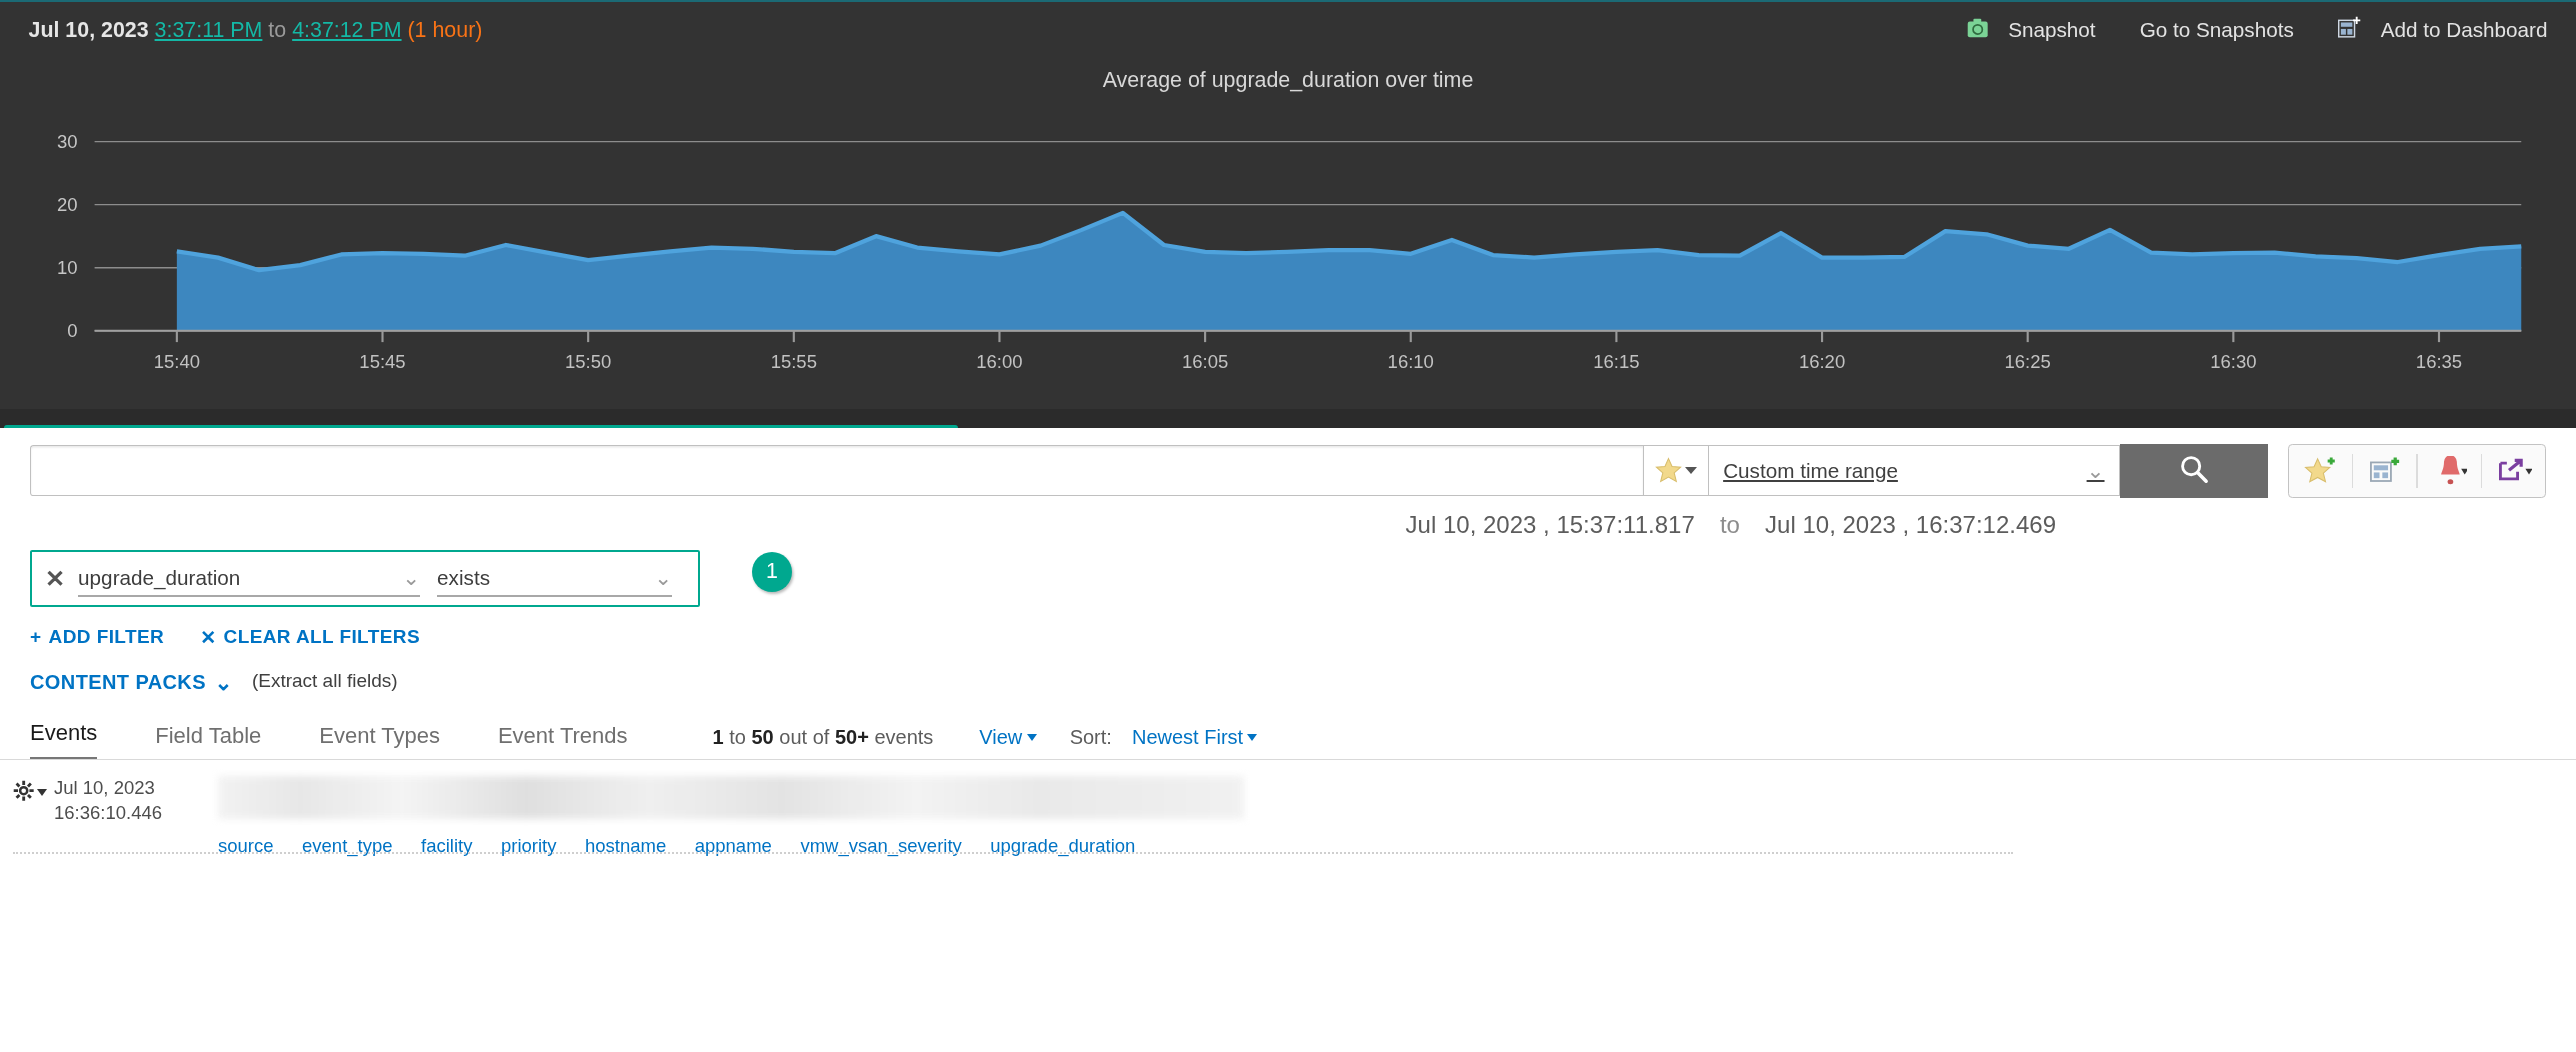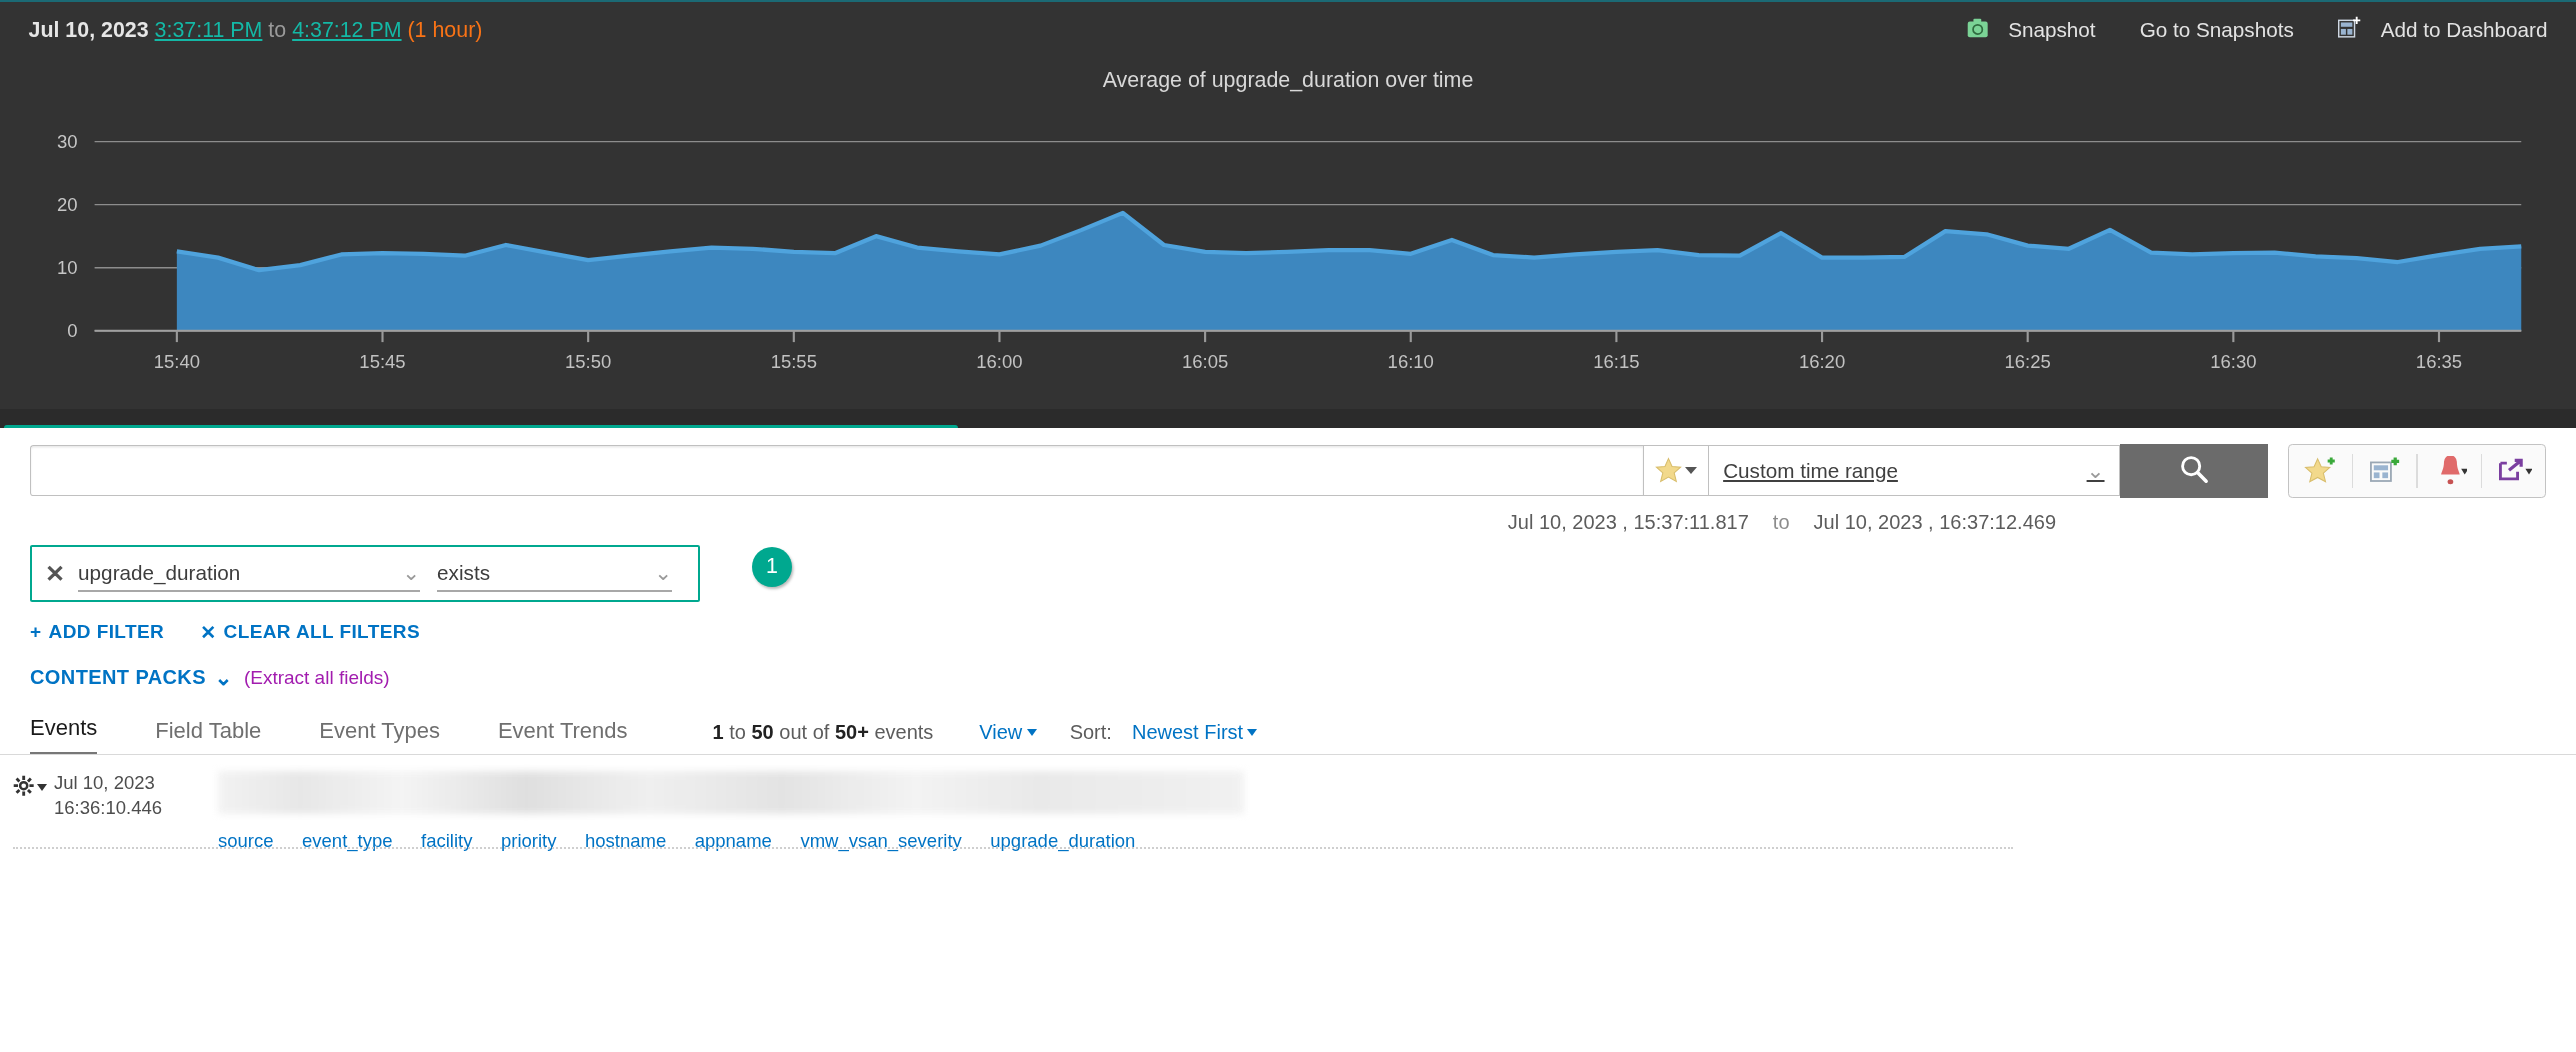--- a/index.html
+++ b/index.html
@@ -192,21 +192,21 @@
   .rt-btn {
     width: 63px; height: 100%;
     display:flex; align-items:center; justify-content:center;
     cursor:pointer; position: relative;
   }
   .rt-sep { width:1.4px; height:34px; background:#dcdcdc; }
 
   .time-detail {
     text-align: right;
     padding: 13px 520px 0 0;
-    font-size: 20px;
+    font-size: 24px;
     color: #5c5c5c;
   }
   .time-detail .to { color:#8c8c8c; padding: 0 18.5px; }
 
   .filter-area { padding: 11.4px 30px 0 30px; position: relative; }
   .filter-row {
     display:flex; align-items:center;
     border: 2.9px solid #00a88f;
     border-radius: 2.1px;
     width: 670px;
@@ -227,28 +227,28 @@
   .filter-links {
     display:flex; align-items:center; gap: 36px;
     padding: 18.5px 30px 0 30px;
   }
   .flink {
     color:#0073c4; font-size: 19px; font-weight: bold;
     letter-spacing: 0.4px; cursor:pointer;
     display:flex; align-items:center; gap: 7.1px;
   }
   .cp-row {
-    display:flex; align-items:center; gap: 11px;
+    display:flex; align-items:flex-start; gap: 19px;
     padding: 21.4px 30px 0 30px;
   }
   .cp-label {
     color:#0073c4; font-size: 20px; font-weight:bold; letter-spacing:0.4px;
     display:flex; align-items:center; gap:8.6px; cursor:pointer;
   }
-  .cp-extract { color:#a21caf; font-size: 19px; }
+  .cp-extract { color:#404040; font-size: 19px; }
 
   .tabs-row {
     display:flex; align-items:flex-end;
     padding: 24px 30px 0 30px;
     position: relative;
   }
   .tab {
     font-size: 22px; color:#6f6f6f; padding: 0 0 11.4px 0;
     margin-right: 58px; cursor:pointer; white-space: nowrap;
   }

